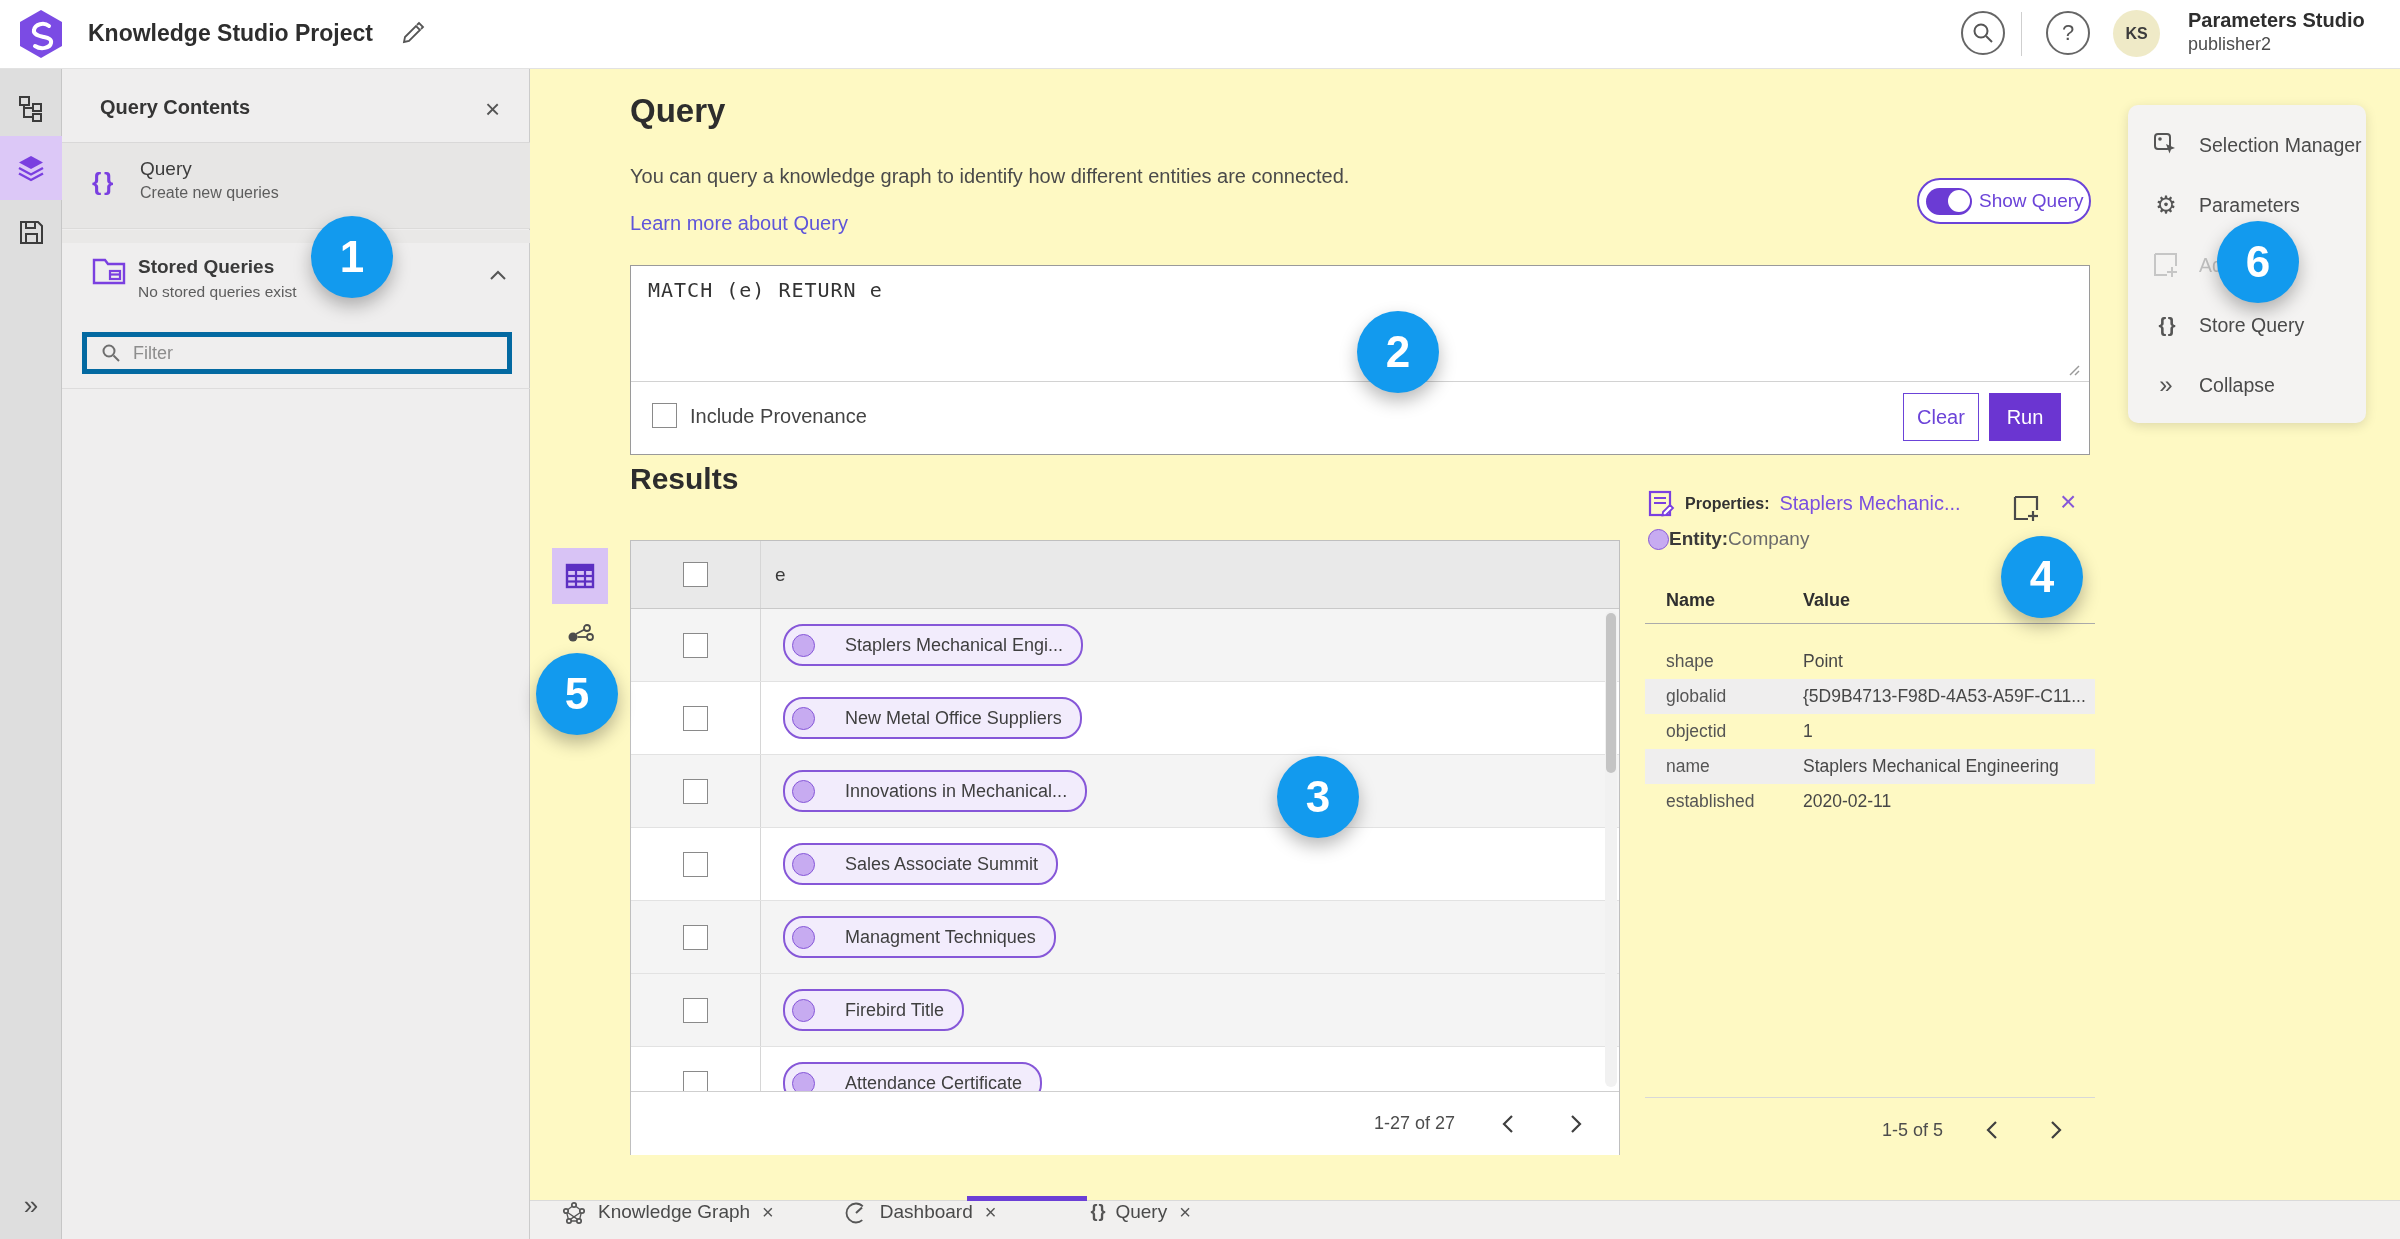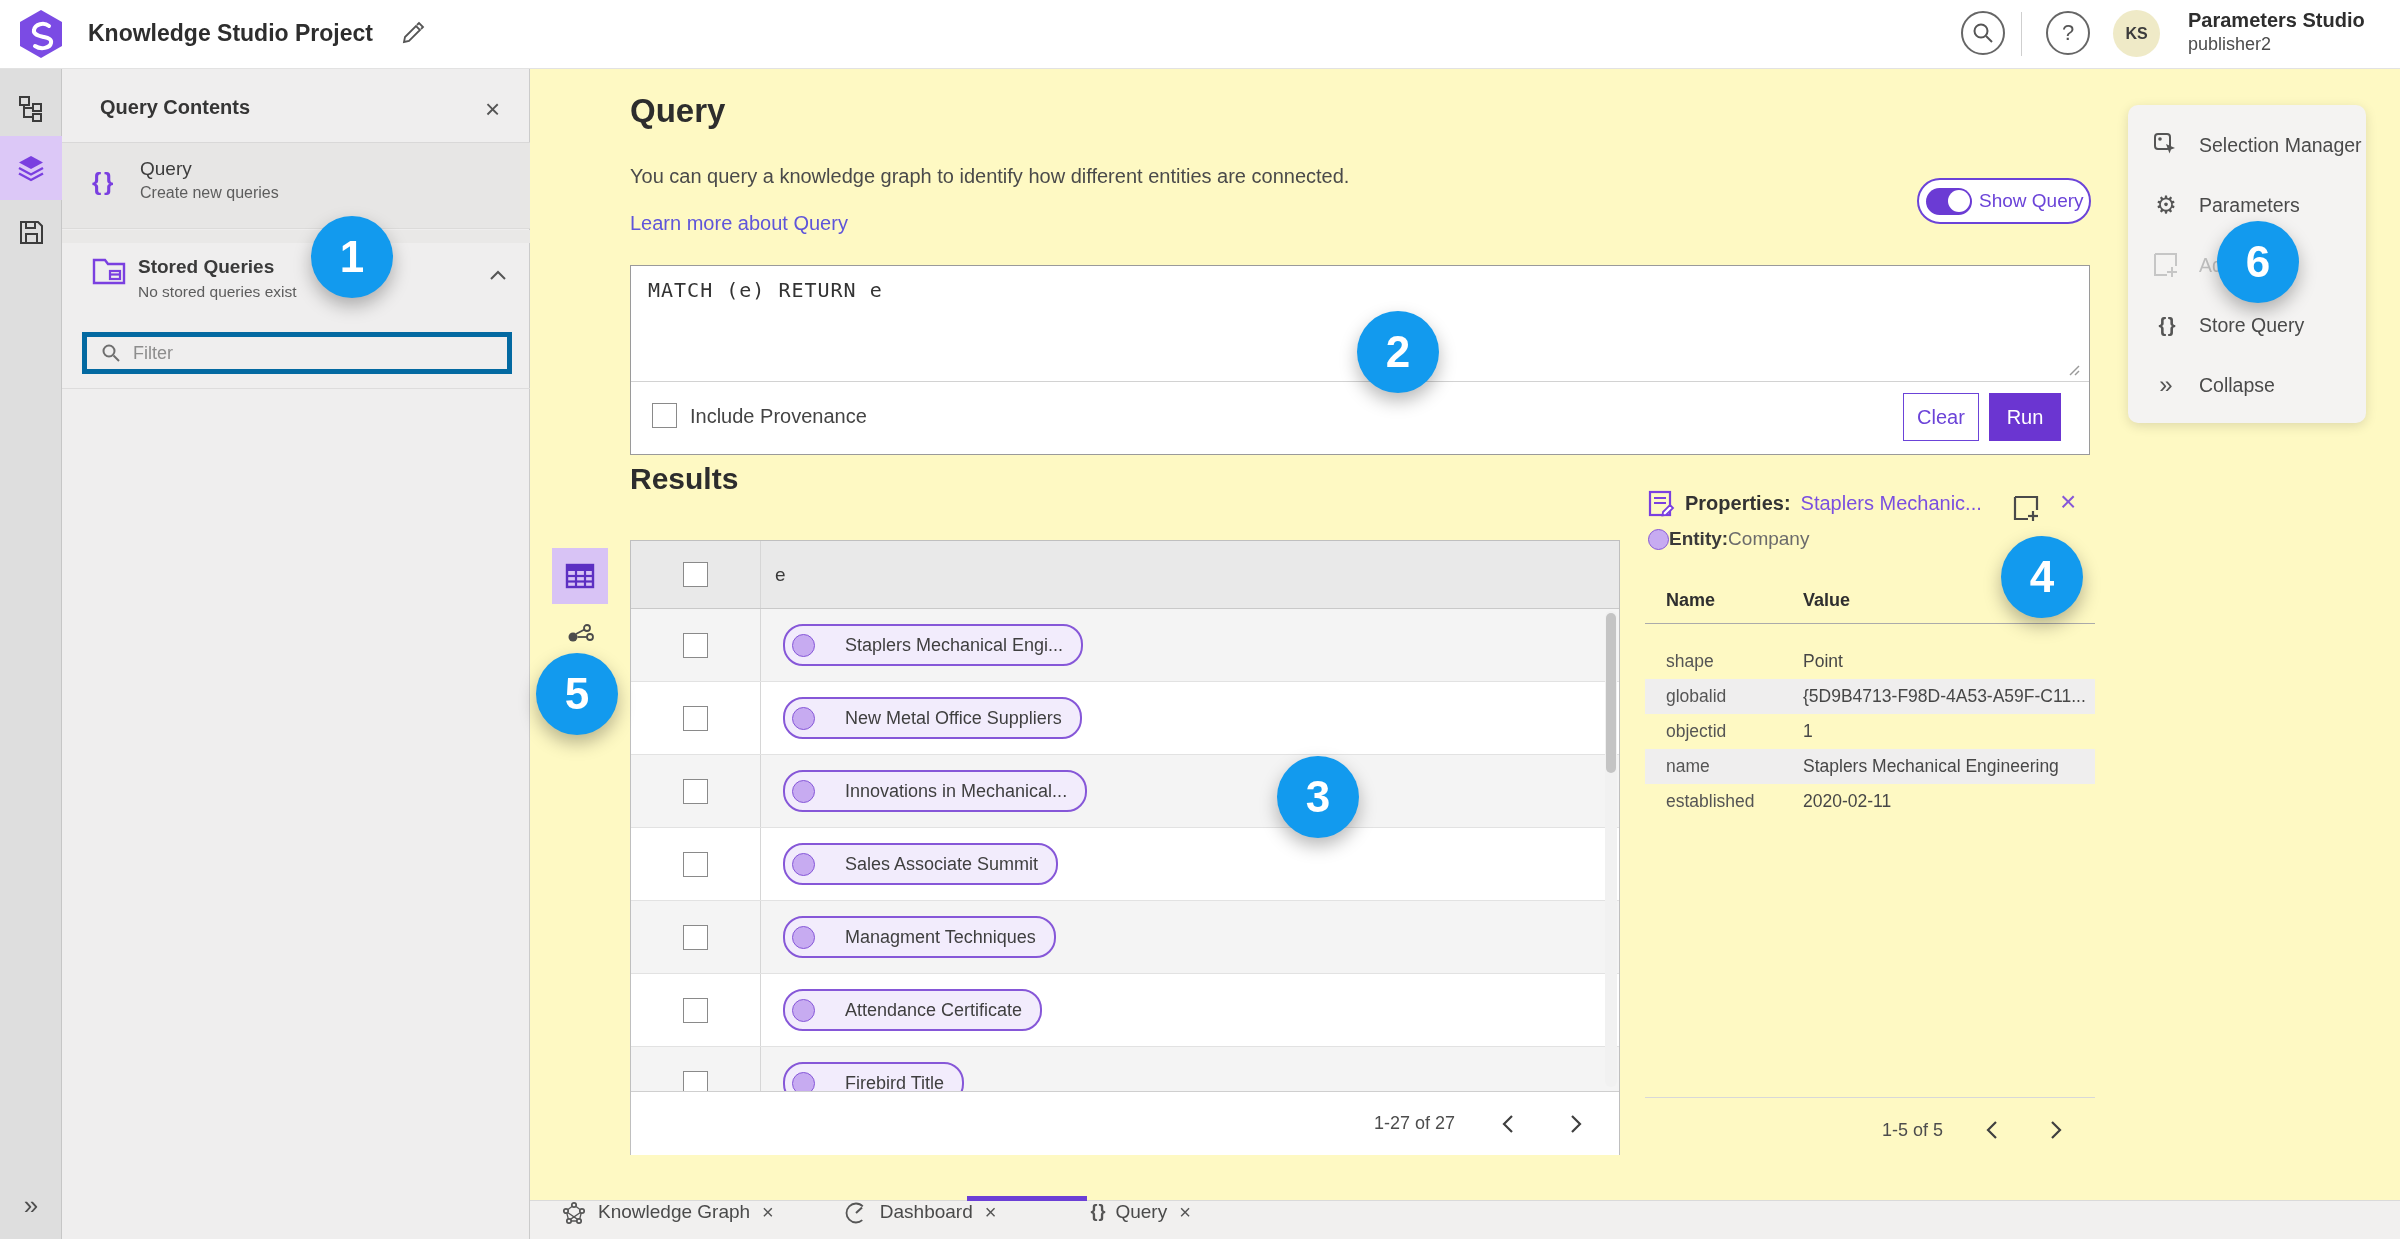--- a/index.html
+++ b/index.html
@@ -76,21 +76,21 @@
   .pill-dot{width:23px;height:23px;border-radius:50%;background:#c7abf1;border:1.5px solid #8657d8;box-sizing:border-box;margin-right:10px;flex:none;}
   .pill-label{font-size:18px;color:#3f3f3f;white-space:nowrap;margin-left:20px;}
   .rt-scroll-track{position:absolute;right:2px;top:2px;width:12px;height:476px;background:#f1f1f1;border-radius:6px;}
   .rt-scroll-thumb{position:absolute;left:1px;top:2px;width:10px;height:160px;background:#c4c4c4;border-radius:5px;}
   .rt-footer{height:64px;border-top:1px solid #cfcfcf;display:flex;align-items:center;justify-content:flex-end;gap:38px;padding-right:28px;box-sizing:border-box;background:#fff;}
   .pag-text{font-size:18px;color:#4d4d4d;}
   .pag-btn{width:30px;height:30px;display:flex;align-items:center;justify-content:center;cursor:pointer;}
 
   
   .pp-header{left:1648px;top:490px;display:flex;align-items:center;gap:10px;}
-  .pp-title{font-size:20px;font-weight:bold;color:#333;}
+  .pp-title{font-size:16px;font-weight:bold;color:#333;}
   .pp-link{font-size:20px;color:#7a4fe0;cursor:pointer;}
   .pp-add{left:2012px;top:494px;cursor:pointer;}
   .pp-close{left:2060px;top:486px;font-size:28px;color:#8657d8;cursor:pointer;}
   .pp-entity{left:1648px;top:528px;display:flex;align-items:center;}
   .pp-entity-dot{width:21px;height:21px;border-radius:50%;background:#c7abf1;border:1.5px solid #8657d8;box-sizing:border-box;}
   .pp-entity-label{font-size:19px;font-weight:bold;color:#3a3a3a;}
   .pp-entity-type{font-size:19px;color:#6b6b6b;}
   .pp-cols{left:1645px;top:590px;width:450px;display:flex;}
   .pp-col{font-size:18px;font-weight:bold;color:#2f2f2f;}
   .pp-col-name{width:158px;padding-left:21px;box-sizing:border-box;}
@@ -316,36 +316,36 @@
       </div>
       <div class="rt-row alt">
         <div class="rt-check-col">
             <div class="checkbox"></div>
           </div>
         <div class="pill">
             <span class="pill-dot"></span>
             <span class="pill-label">Managment Techniques</span>
           </div>
       </div>
+      <div class="rt-row alt">
+        <div class="rt-check-col">
+            <div class="checkbox"></div>
+          </div>
+        <div class="pill">
+            <span class="pill-dot"></span>
+            <span class="pill-label">Firebird Title</span>
+          </div>
+      </div>
       <div class="rt-row">
         <div class="rt-check-col">
             <div class="checkbox"></div>
           </div>
         <div class="pill">
             <span class="pill-dot"></span>
             <span class="pill-label">Attendance Certificate</span>
-          </div>
-      </div>
-      <div class="rt-row alt">
-        <div class="rt-check-col">
-            <div class="checkbox"></div>
-          </div>
-        <div class="pill">
-            <span class="pill-dot"></span>
-            <span class="pill-label">Firebird Title</span>
           </div>
       </div>
       <div class="rt-scroll-track">
           <div class="rt-scroll-thumb"></div>
         </div>
     </div>
     <div class="rt-footer">
       <span class="pag-text">1-27 of 27</span>
       <span class="pag-btn">
         <svg width="12" height="20" viewBox="0 0 12 20">

